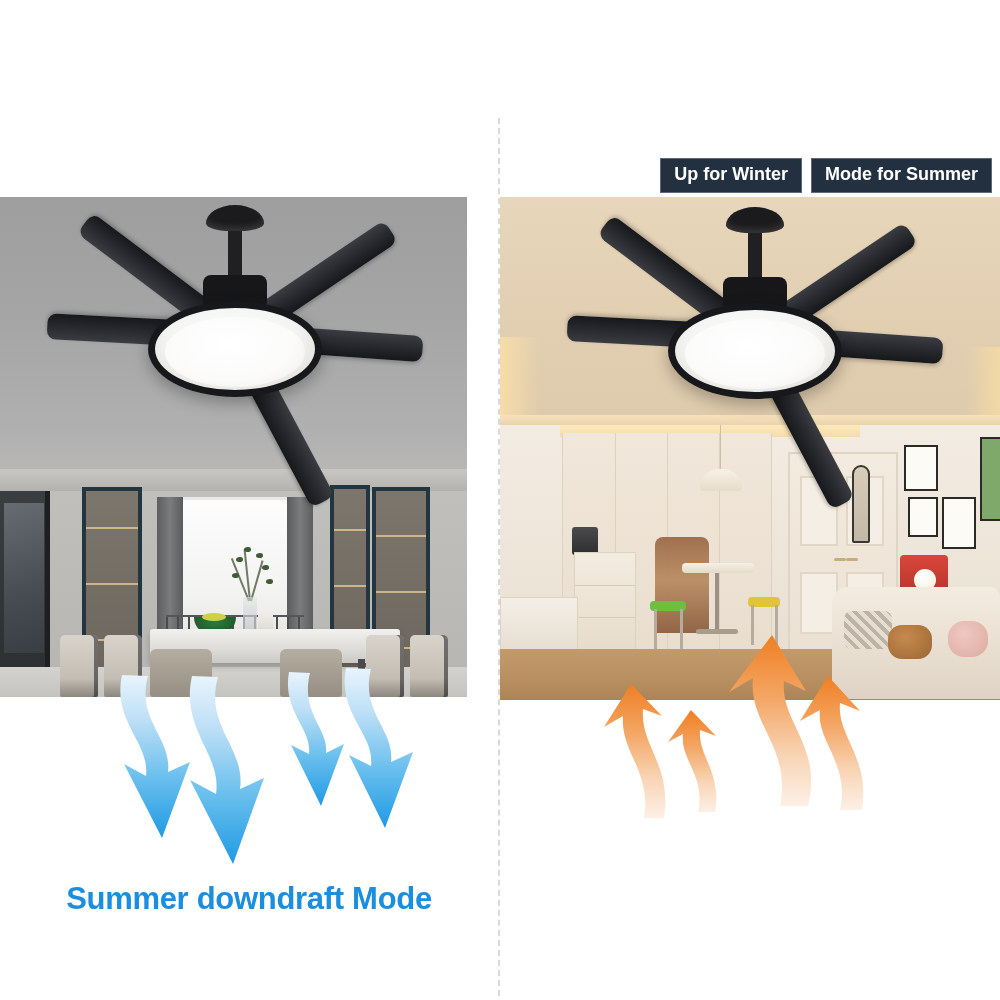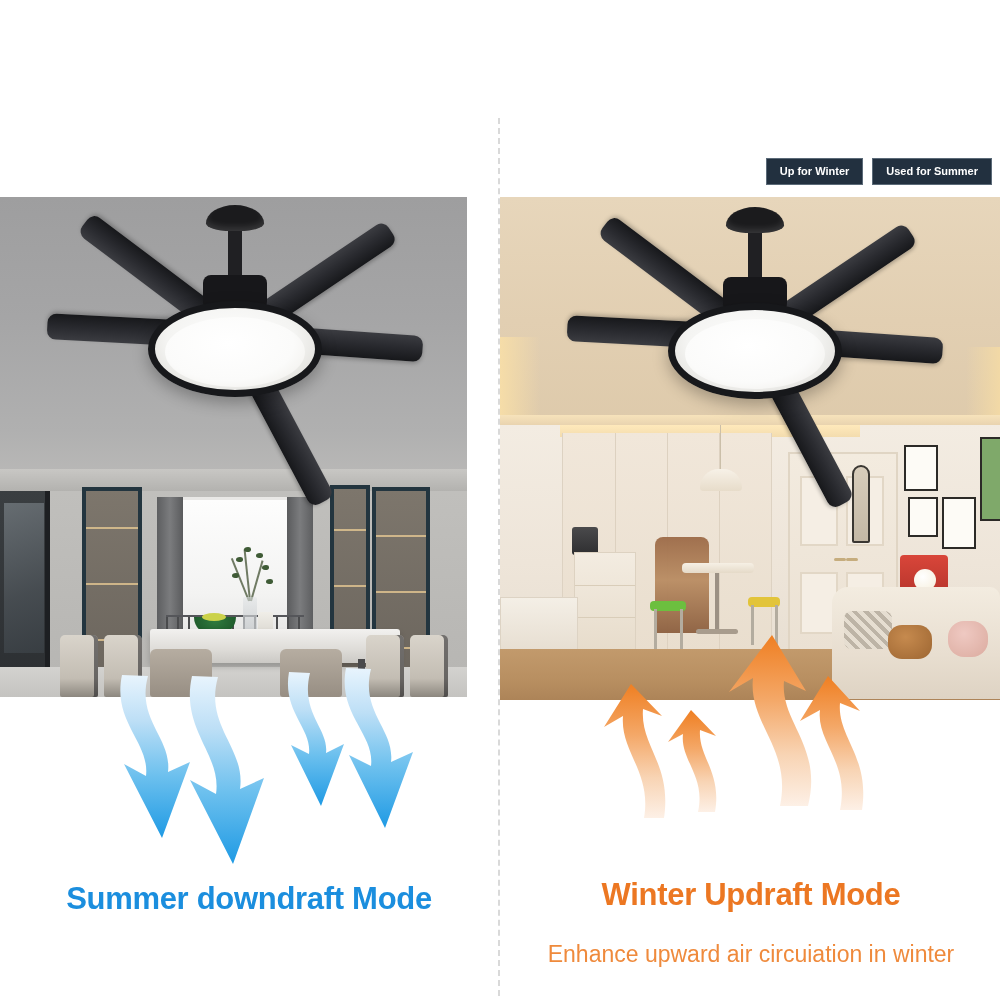--- a/index.html
+++ b/index.html
@@ -36,21 +36,21 @@
     position:absolute; right:8px; top:2px;
     font-size:35px; font-weight:bold; color:#111111;
     letter-spacing:-0.5px; white-space:nowrap;
   }
   .remote-buttons {
     position:absolute; right:8px; top:46px;
     display:flex; gap:9px;
   }
   .remote-btn {
     background:#22303f; border:1.5px solid #5b6a78;
-    color:#ffffff; font-size:11px; font-weight:bold;
+    color:#ffffff; font-size:18px; font-weight:bold;
     padding:6px 13px 7px 13px; white-space:nowrap;
     line-height:1.1;
   }
 
   
   .center-dash {
     position:absolute; left:498px; top:118px; width:0; height:878px;
     border-left:2px dashed #d9d9d9; z-index:40;
   }
 
@@ -261,21 +261,21 @@
 </style>
 </head>
 <body>
 
 <div class="page">
 
 
   <div class="remote-strip">
     <div class="remote-buttons">
       <div class="remote-btn">Up for Winter</div>
-      <div class="remote-btn">Used for Summer</div>
+      <div class="remote-btn">Mode for Summer</div>
     </div>
   </div>
 
   <div class="center-dash"></div>
 
   <div class="photo photo-left">
     <div class="lr-ceiling"></div>
     <div class="lr-ceil-edge"></div>
     <div class="lr-wall"></div>
 
@@ -446,18 +446,14 @@
       <path d="M698,812 C706,776 680,760 683,734 L668,742 L691,710 L716,736 L700,730 C698,757 722,772 715,812 Z" fill="url(#orangeGrad)"></path>
       <path d="M780,806 C792,748 748,724 753,678 L729,692 L772,635 L806,691 L784,681 C780,722 823,746 808,806 Z" fill="url(#orangeGrad)"></path>
       <path d="M840,810 C850,762 816,742 820,710 L800,721 L828,676 L860,711 L840,703 C837,737 870,756 862,810 Z" fill="url(#orangeGrad)"></path>
     </g>
   </svg>
 
   <div class="caption cap-left">
     <div class="cap-title cap-title-blue">Summer downdraft Mode</div>
   </div>
 
-  <div class="caption cap-right">
-    <div class="cap-title cap-title-orange">Winter Updraft Mode</div>
-    <div class="cap-sub cap-sub-orange">Enhance upward air circuiation in winter</div>
-  </div>
 
 </div>
 
 </body></html>

